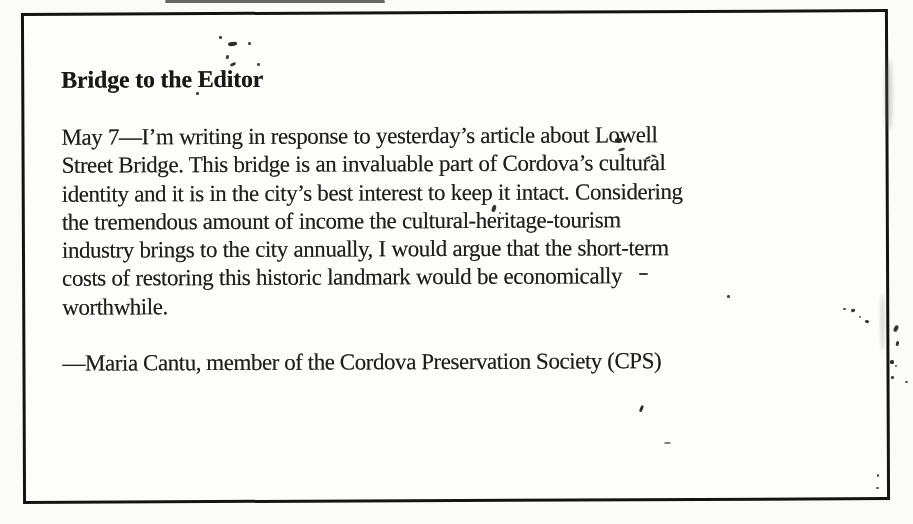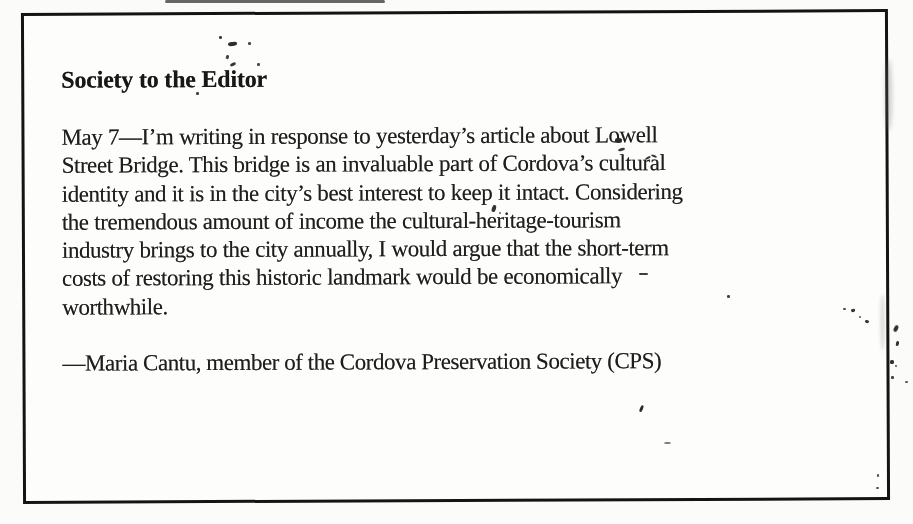--- a/index.html
+++ b/index.html
@@ -66,21 +66,21 @@
   }
   .specks { position: absolute; inset: 0; pointer-events: none; }
   .speck { position: absolute; display: block; border-radius: 45%; }
 </style>
 </head>
 <body>
 
 <div class="page">
 
   <div class="letter-frame">
-    <h1 class="letter-heading">Society to the Editor</h1>
+    <h1 class="letter-heading">Bridge to the Editor</h1>
 
     <div class="letter-body">
       <div class="letter-line">May 7—I’m writing in response to yesterday’s article about Lowell</div>
       <div class="letter-line">Street Bridge. This bridge is an invaluable part of Cordova’s cultural</div>
       <div class="letter-line">identity and it is in the city’s best interest to keep it intact. Considering</div>
       <div class="letter-line">the tremendous amount of income the cultural-heritage-tourism</div>
       <div class="letter-line">industry brings to the city annually, I would argue that the short-term</div>
       <div class="letter-line">costs of restoring this historic landmark would be economically</div>
       <div class="letter-line">worthwhile.</div>
     </div>

